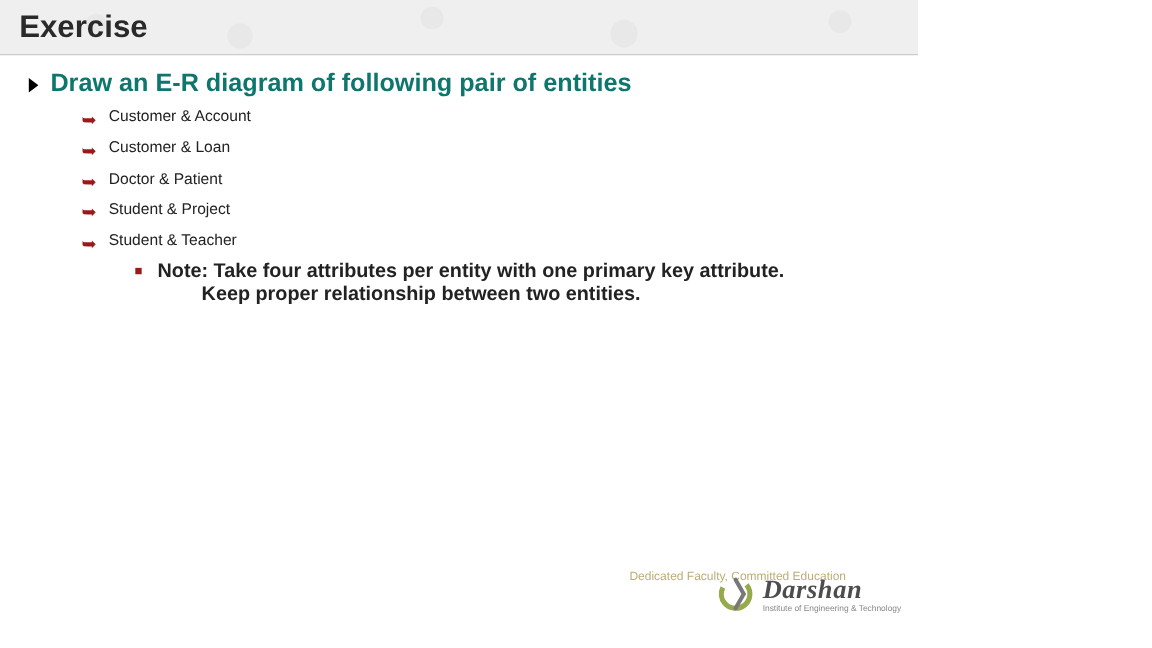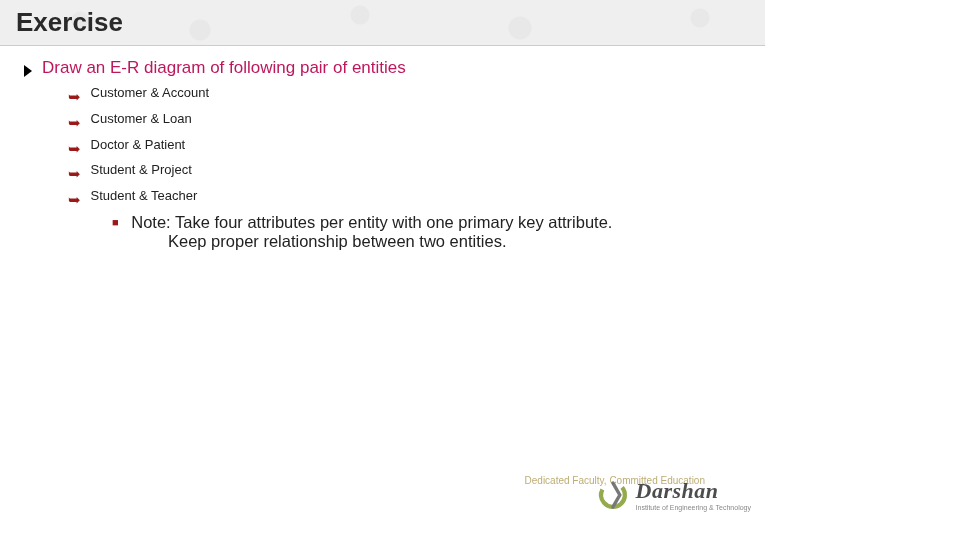--- a/index.html
+++ b/index.html
@@ -40,39 +40,39 @@
   }
   .main-bullet .tri {
     width: 0; height: 0;
     border-top: 6px solid transparent;
     border-bottom: 6px solid transparent;
     border-left: 8px solid #000;
     margin-top: 7px;
     margin-right: 10px;
     flex-shrink: 0;
   }
-  .main-text { font-size: 17px; color: #be185d; font-weight: 400; }
+  .main-text { font-size: 21px; color: #0f766e; font-weight: 700; }
   .sub-list { margin-left: 44px; margin-top: 6px; }
   .sub-item {
     display: flex;
     align-items: flex-start;
     margin-bottom: 2px;
     line-height: 1.45;
   }
   .sub-item .arrow {
     color: #9a1a1a;
     font-size: 15px;
     margin-right: 10px;
     margin-top: 2px;
     flex-shrink: 0;
   }
   .sub-text { font-size: 13px; color: #222; }
   .note-block { margin-left: 44px; margin-top: 2px; }
   .note-line1, .note-line2 {
-    font-size: 16.5px; color: #222;
+    font-size: 16.5px; color: #222; font-weight: bold;
   }
   .note-line1 .sq {
     color: #9a1a1a;
     font-size: 11px;
     margin-right: 8px;
     position: relative;
     top: -2px;
   }
   .note-line2 { margin-left: 56px; }
   .footer {

